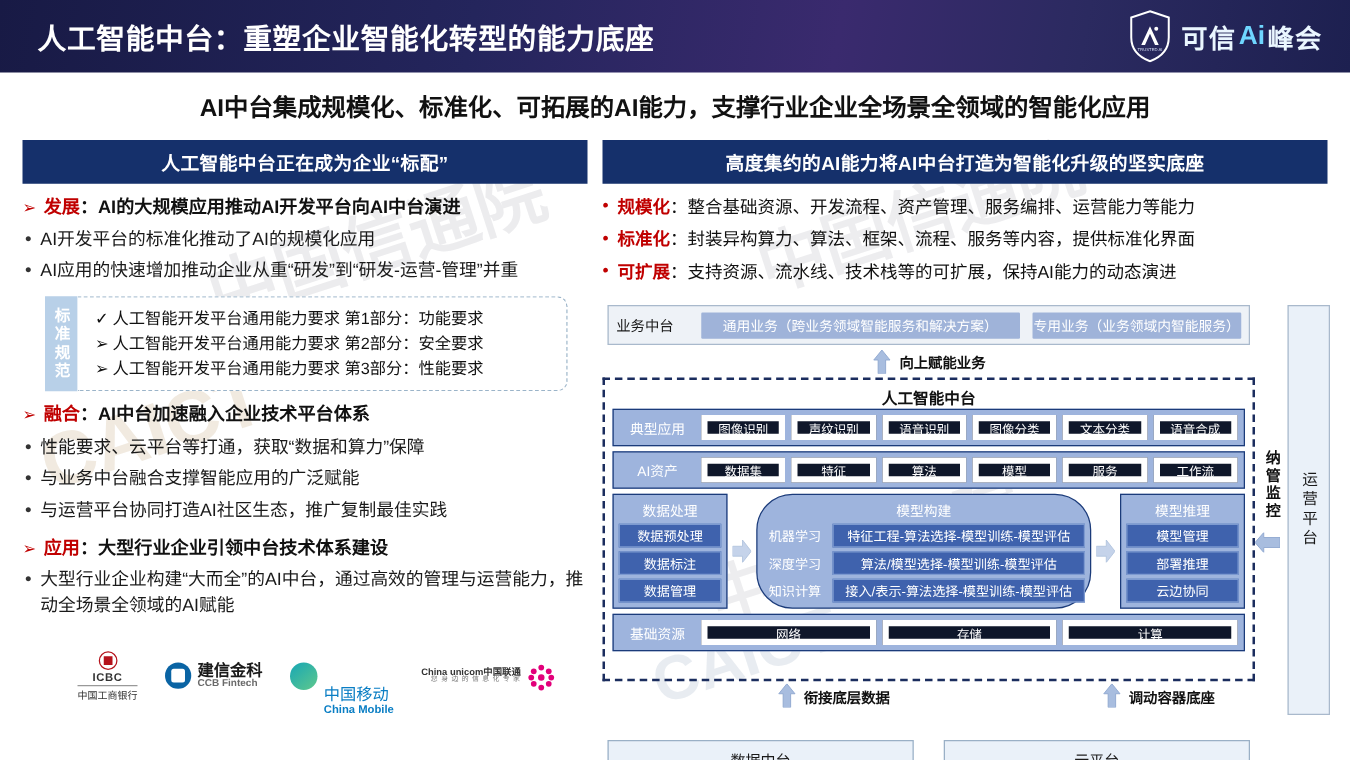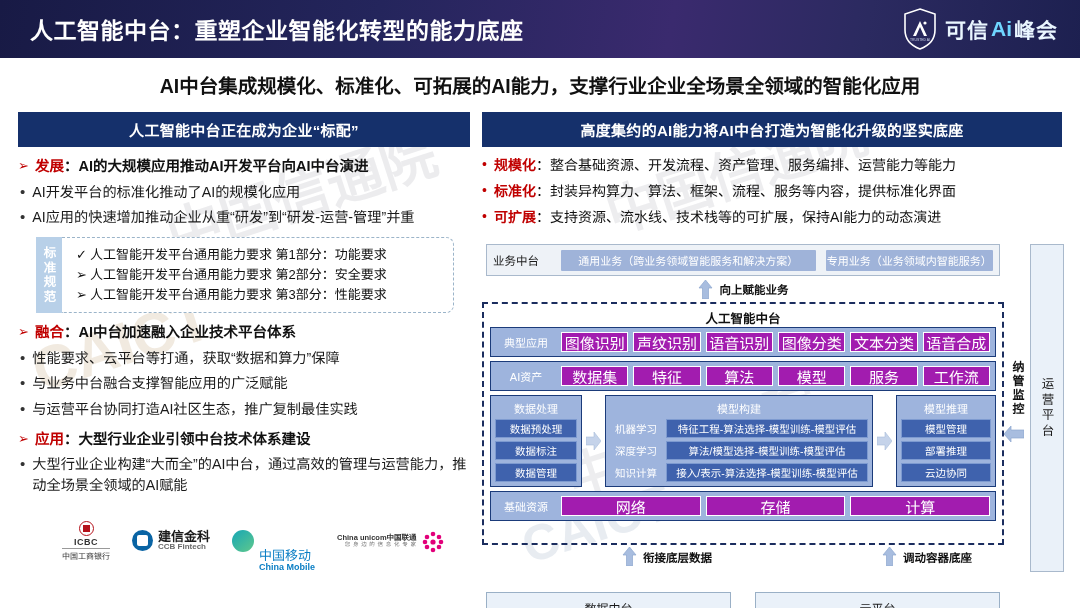--- a/index.html
+++ b/index.html
@@ -130,29 +130,29 @@
     border: 2.5px dashed #1b2d5e;
   }
   .dash-title { text-align: center; font-size: 12.5px; font-weight: bold; color: #111; margin-top: 4px; }
 
   .layer {
     border: 1.6px solid #1b3b7a; background: #9eb4dd; margin: 0 6px 4px 6px;
     display: flex; align-items: center; padding: 4px 5px; gap: 5px;
   }
   .layer-label { width: 60px; flex: none; text-align: center; font-size: 11px; color: #ffffff; }
   .cell {
-    flex: 1; background: #a21caf; color: #ffffff; font-size: 15px; height: 20px;
-    display: flex; align-items: center; justify-content: center; border: 1px solid #ffffff;
+    flex: 1; background: #0f172a; color: #ffffff; font-size: 10px; height: 20px;
+    display: flex; align-items: center; justify-content: center; border: 5px solid #ffffff;
   }
 
   .mid-row { display: flex; align-items: stretch; margin: 0 6px 4px 6px; gap: 4px; }
   .col-box { border: 1.6px solid #1b3b7a; background: #9eb4dd; padding: 4px; display: flex; flex-direction: column; }
   .col-title { text-align: center; font-size: 11px; color: #ffffff; margin-bottom: 3px; }
   .col-box.dp { width: 92px; }
-  .col-box.mb { flex: 1; }
+  .col-box.mb { flex: 1; border-radius: 29px; }
   .col-box.mi { width: 100px; }
   .sub-cell {
     background: #3f62ad; color: #fff; font-size: 10.5px; height: 19px; margin-bottom: 3px;
     display: flex; align-items: center; justify-content: center; border: 1px solid #7d9ad0;
   }
   .sub-cell:last-child { margin-bottom: 0; }
   .mb-line { display: flex; align-items: center; gap: 4px; margin-bottom: 3px; }
   .mb-line:last-child { margin-bottom: 0; }
   .mb-key { width: 52px; flex: none; font-size: 10.5px; color: #ffffff; text-align: center; }
   .mb-val { flex: 1; background: #3f62ad; color: #ffffff; font-size: 10.5px; height: 19px;

